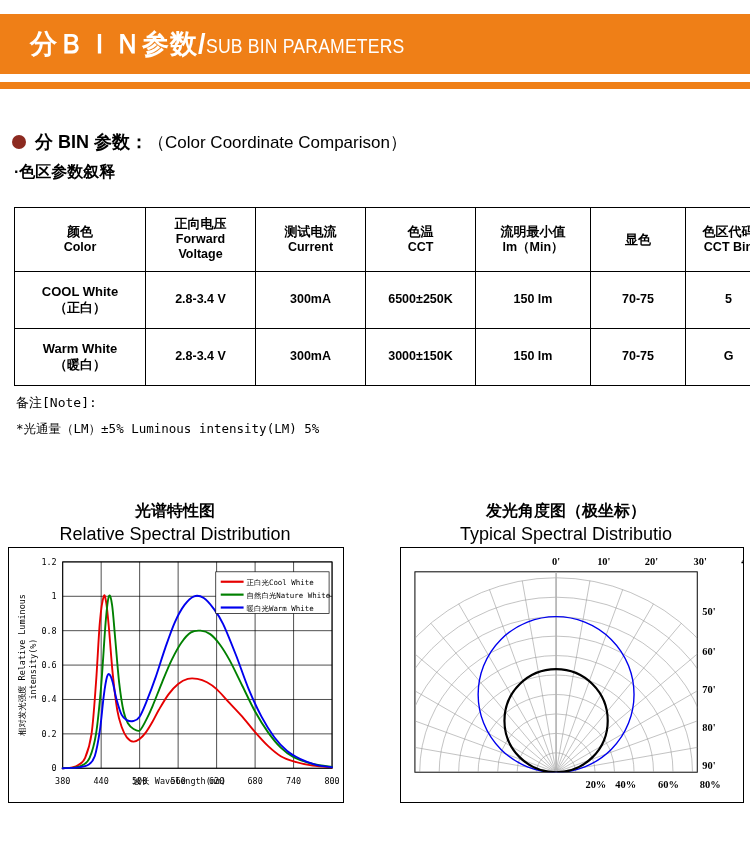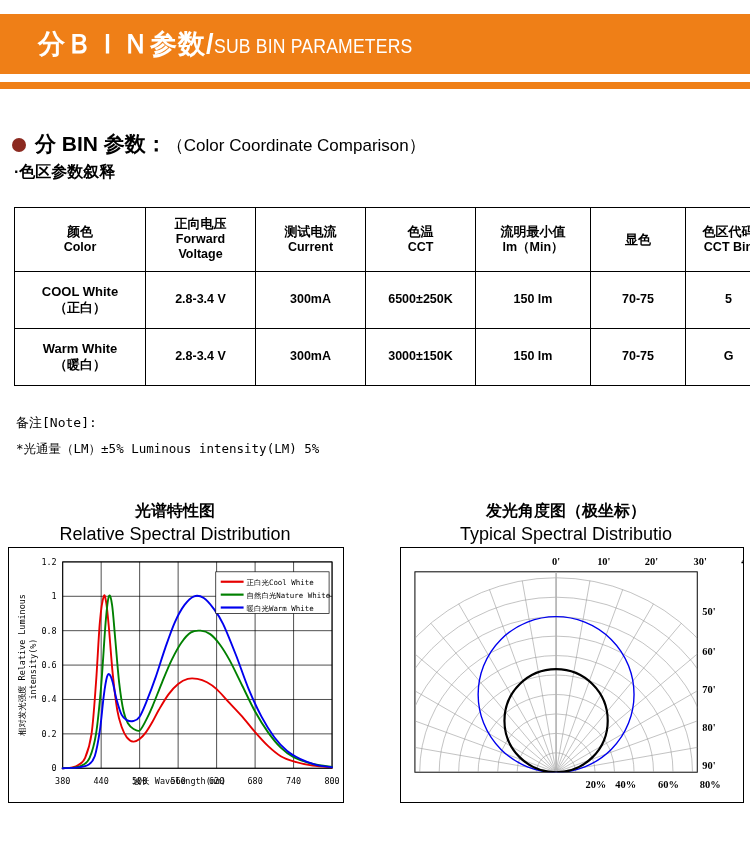--- a/index.html
+++ b/index.html
@@ -17,21 +17,21 @@
   
   .banner {
     position: absolute;
     left: 0; top: 14px;
     width: 750px; height: 60px;
     background: #ef7f17;
     display: flex;
     align-items: center;
   }
   .banner-inner {
-    padding-left: 38px;
+    padding-left: 30px;
     display: flex;
     align-items: baseline;
     white-space: nowrap;
   }
   .banner-cn {
     font-size: 27px;
     font-weight: bold;
     color: #ffffff;
     letter-spacing: 1px;
   }
@@ -67,21 +67,21 @@
   .bullet {
     width: 14px; height: 14px;
     border-radius: 50%;
     background: #8c2a20;
     display: inline-block;
     margin-right: 9px;
     position: relative;
     top: 1px;
   }
   .head-cn {
-    font-size: 21px;
+    font-size: 18px;
     font-weight: bold;
     color: #000;
   }
   .head-en {
     font-size: 17px;
     font-weight: 400;
     color: #000;
   }
   .subhead {
     position: absolute;
@@ -114,21 +114,20 @@
   .en-line { display: block; font-size: 12.5px; }
 
   
   .notes {
     position: absolute;
     left: 16px; top: 394px;
     font-family: "DejaVu Sans Mono", monospace;
     font-size: 12.5px;
     line-height: 1.45;
     color: #000;
-    margin-top: 20px;
   }
   .notes .note-title { font-size: 13px; margin-bottom: 7px; }
 
   
   .chart-title {
     position: absolute;
     text-align: center;
     width: 340px;
   }
   .chart-title .t-cn {

